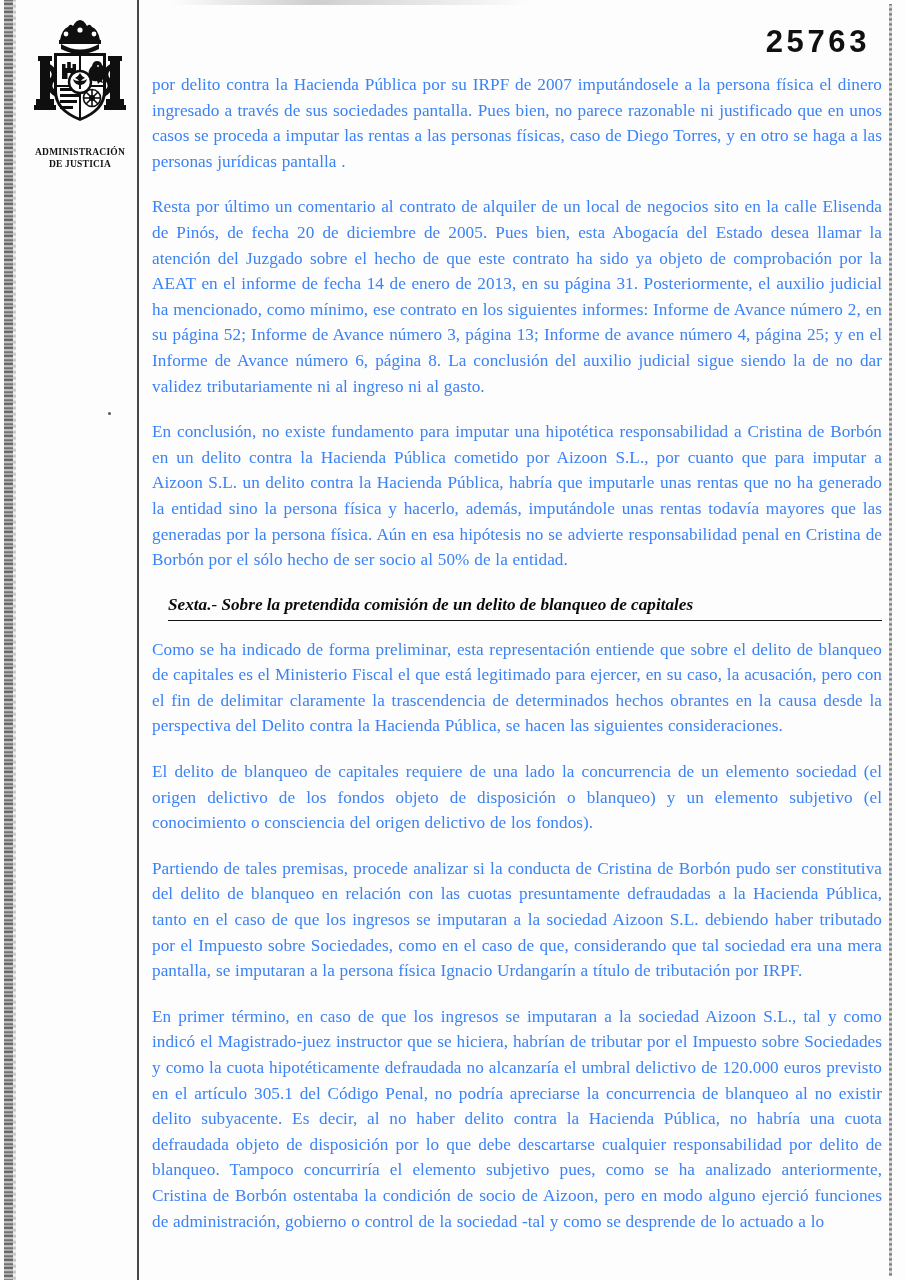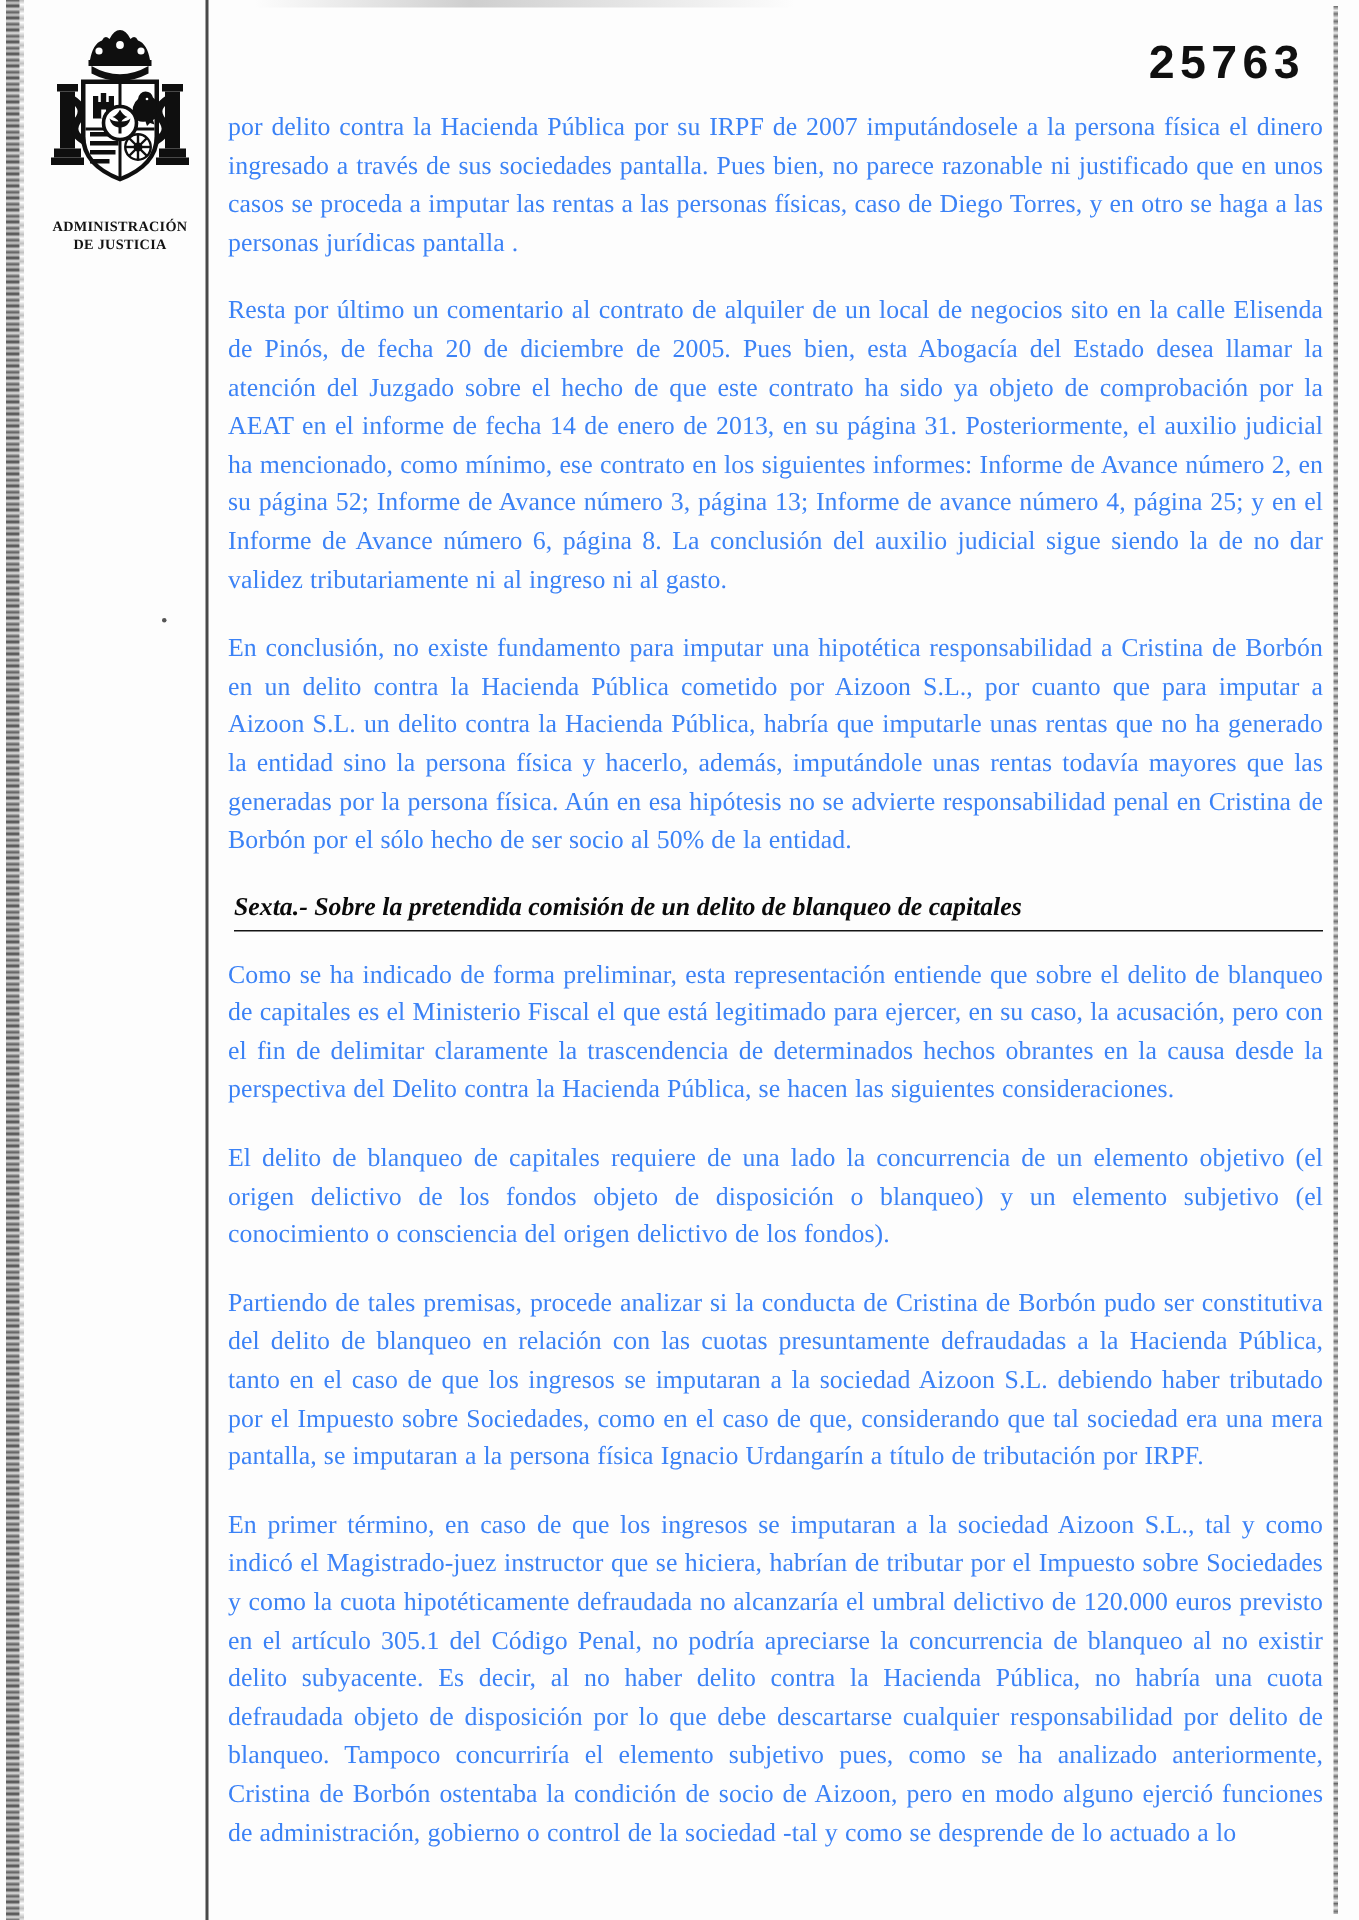--- a/index.html
+++ b/index.html
@@ -118,21 +118,21 @@
     margin: 0 0 20px 0;
     font-size: 17.2px;
     line-height: 25.6px;
     text-align: justify;
     color: #3b82f6;
     letter-spacing: 0.05px;
     word-spacing: 0.4px;
   }
 
   h2.section-heading {
-    margin: 10px 0 8px 4px;
+    margin: 10px 0 8px 16px;
     padding-bottom: 3px;
     font-size: 17.2px;
     line-height: 24px;
     font-style: italic;
     font-weight: 700;
     color: #0a0a0a;
     border-bottom: 1.6px solid #141414;
     text-align: left;
   }
 
@@ -235,19 +235,19 @@
   <div class="stamp-number">25763</div>
 
   <div class="text-col">
     <p class="para">por delito contra la Hacienda Pública por su IRPF de 2007 imputándosele a la persona física el dinero ingresado a través de sus sociedades pantalla. Pues bien, no parece razonable ni justificado que en unos casos se proceda a imputar las rentas a las personas físicas, caso de Diego Torres, y en otro se haga a las personas jurídicas pantalla .</p>
     <p class="para">Resta por último un comentario al contrato de alquiler de un local de negocios sito en la calle Elisenda de Pinós, de fecha 20 de diciembre de 2005. Pues bien, esta Abogacía del Estado desea llamar la atención del Juzgado sobre el hecho de que este contrato ha sido ya objeto de comprobación por la AEAT  en el informe de fecha 14 de enero de 2013, en su página 31. Posteriormente, el auxilio judicial ha mencionado, como mínimo, ese contrato en los siguientes informes: Informe de Avance número 2, en su página 52; Informe de Avance número 3, página 13; Informe de avance número 4, página 25; y en el Informe de Avance número 6, página 8. La conclusión del auxilio judicial sigue siendo la de no dar validez tributariamente ni al ingreso ni al gasto.</p>
     <p class="para">En conclusión, no existe fundamento para imputar una hipotética responsabilidad a Cristina de Borbón en un delito contra la Hacienda Pública cometido por Aizoon S.L., por cuanto que para imputar a Aizoon S.L. un delito contra la Hacienda Pública, habría que imputarle unas rentas que no ha generado la entidad sino la persona física y hacerlo, además, imputándole unas rentas todavía mayores que las generadas por la persona física. Aún en esa hipótesis no se advierte responsabilidad penal en Cristina de Borbón por el sólo hecho de ser socio al 50% de la entidad.</p>
 
     <h2 class="section-heading">Sexta.- Sobre la pretendida comisión de un delito de blanqueo de capitales</h2>
 
     <p class="para" style="margin-top:16px;">Como se ha indicado de forma preliminar, esta representación entiende que sobre el delito de blanqueo de capitales es el Ministerio Fiscal el que está legitimado para ejercer, en su caso, la acusación, pero con el fin de delimitar claramente la trascendencia de determinados hechos obrantes en la causa desde la perspectiva del Delito contra la Hacienda Pública, se hacen las siguientes consideraciones.</p>
-    <p class="para">El delito de blanqueo de capitales requiere de una lado la concurrencia de un elemento objetivo (el origen delictivo de los fondos objeto de disposición o blanqueo) y un elemento subjetivo (el conocimiento o consciencia del origen delictivo de los fondos).</p>
+    <p class="para">El delito de blanqueo de capitales requiere de una lado la concurrencia de un elemento sociedad (el origen delictivo de los fondos objeto de disposición o blanqueo) y un elemento subjetivo (el conocimiento o consciencia del origen delictivo de los fondos).</p>
     <p class="para">Partiendo de tales premisas, procede analizar si la conducta de Cristina de Borbón pudo ser constitutiva del delito de blanqueo en relación con las cuotas presuntamente defraudadas a la Hacienda Pública, tanto en el caso de que los ingresos se imputaran a la sociedad Aizoon S.L. debiendo haber tributado por el Impuesto sobre Sociedades, como en el caso de que, considerando que tal sociedad era una mera pantalla, se imputaran a la persona física Ignacio Urdangarín a título de tributación por IRPF.</p>
     <p class="para">En primer término, en caso de que los ingresos se imputaran a la sociedad Aizoon S.L., tal y como indicó el Magistrado-juez instructor que se hiciera,  habrían de tributar por el Impuesto sobre Sociedades y como la cuota hipotéticamente defraudada no alcanzaría el umbral delictivo de 120.000 euros previsto en el artículo 305.1 del Código Penal, no podría apreciarse la concurrencia de blanqueo al no existir delito subyacente. Es decir, al no haber delito contra la Hacienda Pública, no habría una cuota defraudada objeto de disposición por lo que debe descartarse cualquier responsabilidad por delito de blanqueo. Tampoco concurriría el elemento subjetivo pues, como se ha analizado anteriormente, Cristina de Borbón ostentaba la condición de socio de Aizoon, pero en modo alguno ejerció funciones de administración, gobierno o control de la sociedad -tal y como se desprende de lo actuado a lo</p>
   </div>
 
 
 </div>
 
 </body></html>

